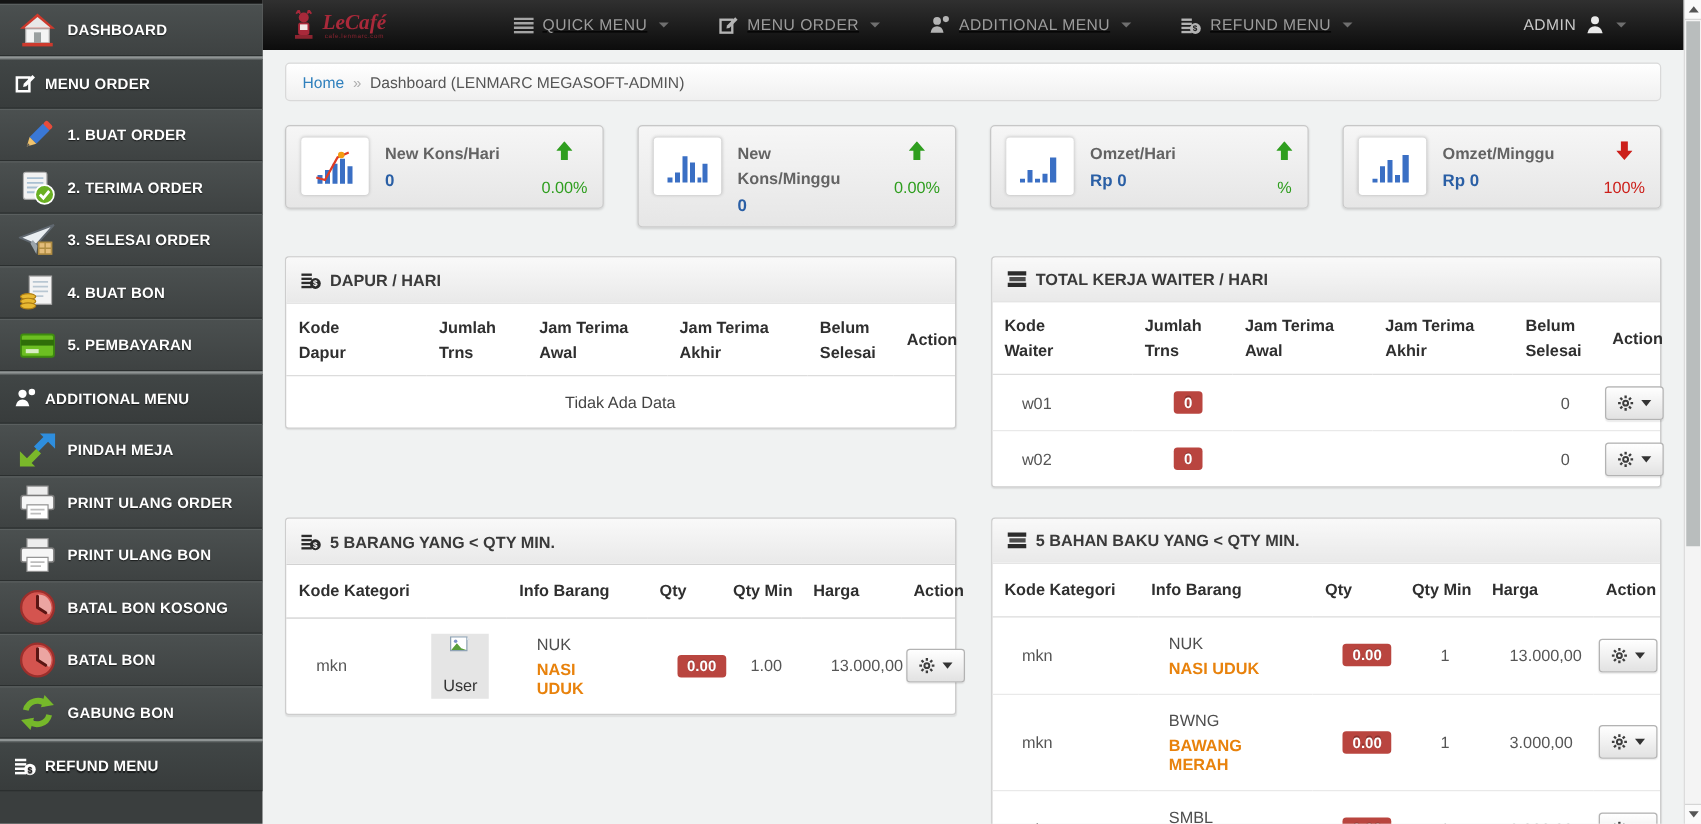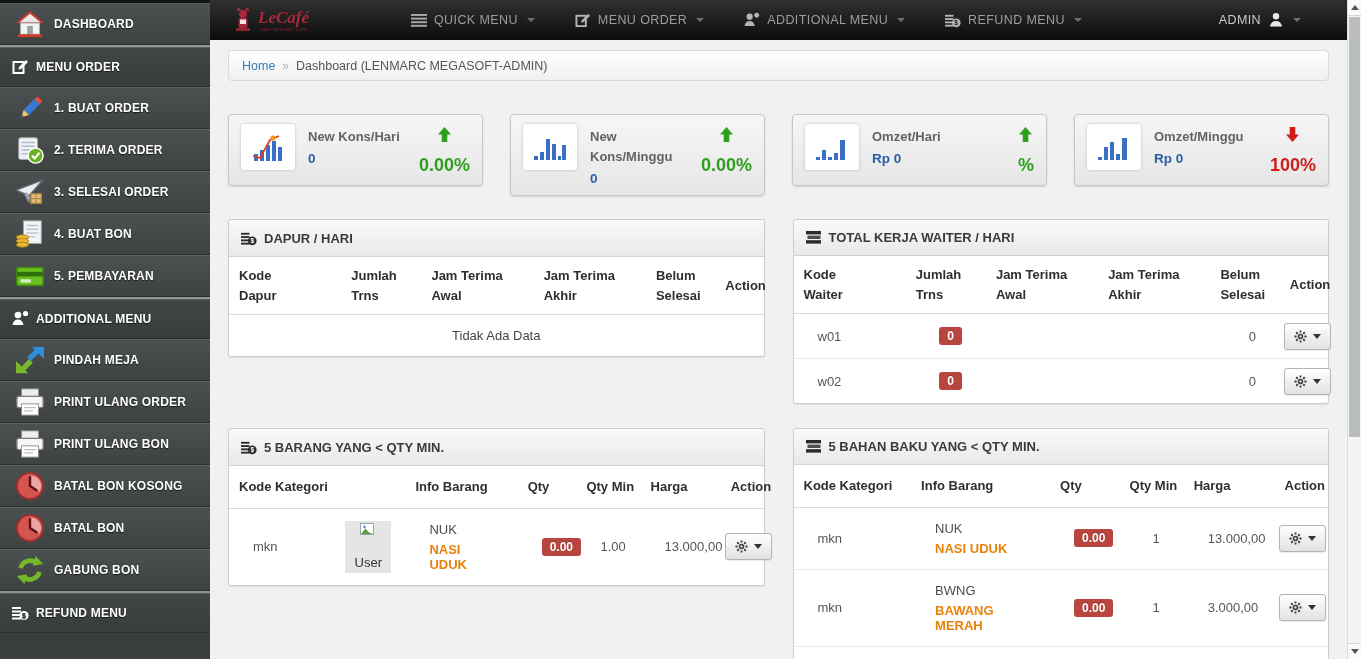--- a/index.html
+++ b/index.html
@@ -15,21 +15,21 @@
   .side-item.section { padding-left:12px; background:linear-gradient(#414646,#383c3c); border-top:2px solid #8f9494; height:42px; }
   .side-item.section .sm-ic { width:17px; height:17px; margin-right:7px; flex:0 0 17px; }
 
   
   .topnav { position:absolute; left:210px; right:14px; top:0; height:40px;
     background:linear-gradient(#303030,#0c0c0c); display:flex; align-items:center; z-index:5; }
   .brand { display:flex; align-items:center; gap:6px; margin-left:24px; cursor:pointer;text-align:center; }
   .brand-txt { display:flex; flex-direction:column; line-height:1; }
   .brand-name { font-family:"Liberation Serif", serif; font-style:italic; font-weight:bold; font-size:17px; color:#a8293a; }
   .brand-sub { font-size:5px; color:#8d2430; margin-top:1px; letter-spacing:.5px; }
-  .nav-menu { display:flex; align-items:center; gap:40px; margin-left:102px; }
+  .nav-menu { display:flex; align-items:center; gap:40px; margin-left:102px;text-decoration:underline; }
   .nav-item { display:flex; align-items:center; gap:7px; color:#9d9d9d; font-size:12.5px; letter-spacing:.4px; cursor:pointer; }
   .nav-item svg { opacity:.85; }
   .caret { width:0; height:0; border-left:4px solid transparent; border-right:4px solid transparent; border-top:4px solid #6f6f6f; margin-left:2px; }
   .nav-user { margin-left:auto; margin-right:46px; display:flex; align-items:center; gap:7px; color:#c9c9c9; font-size:12.5px; letter-spacing:.4px; cursor:pointer; }
 
   
   .vscroll { position:absolute; right:0; top:0; bottom:0; width:14px; background:#f4f4f4; border-left:1px solid #dcdcdc; z-index:7; }
   .vs-btn { height:16px; display:flex; align-items:center; justify-content:center; background:#fafafa; cursor:pointer; }
   .vs-up { border-bottom:1px solid #d5d5d5; }
   .vs-down { position:absolute; bottom:0; left:0; right:0; border-top:1px solid #d5d5d5; }
@@ -40,30 +40,30 @@
   
   .content { position:absolute; left:210px; top:40px; right:14px; bottom:0; padding:10px 18px 0 18px; background:#f0f2f2; overflow:hidden; }
 
   .breadcrumb { height:31px; background:linear-gradient(#ffffff,#f0f0f0); border:1px solid #d9d9d9; border-radius:4px;
     display:flex; align-items:center; padding:0 13px; font-size:12.5px; gap:7px; }
   .bc-home { color:#3080bd; cursor:pointer; }
   .bc-sep { color:#b0b0b0; font-size:12px; }
   .bc-cur { color:#555; }
 
   
-  .stats { display:grid; grid-template-columns:repeat(4,1fr); gap:27px; margin-top:33px; align-items:start; }
+  .stats { display:grid; grid-template-columns:repeat(4,1fr); gap:27px; margin-top:19px; align-items:start; }
   .stat-card { background:linear-gradient(#f6f6f6,#e6e6e6); border:1px solid #c7c7c7; border-radius:4px;
     box-shadow:0 1px 2px rgba(0,0,0,.14); padding:9px 12px; display:flex; align-items:flex-start; }
   .icon-box { width:54px; height:46px; background:#fff; border-radius:3px; box-shadow:0 0 3px rgba(0,0,0,.22);
     display:flex; align-items:center; justify-content:center; flex:0 0 54px; }
   .stat-mid { margin-left:13px; padding-top:3px; }
   .stat-label { font-weight:bold; font-size:13px; color:#636363; max-width:112px; line-height:1.55; }
   .stat-value { font-weight:bold; font-size:13.5px; color:#2a5fa5; margin-top:4px; }
   .stat-right { margin-left:auto; text-align:center; padding-top:3px; }
-  .stat-change { font-weight:bold; font-size:18px; margin-top:9px; }
+  .stat-change { font-weight:normal; font-size:13px; margin-top:9px; }
   .chg-green { color:#2f9e1f; }
   .chg-red { color:#cc1f1a; }
 
   
   .panel-grid { display:grid; grid-template-columns:1fr 1fr; column-gap:28px; row-gap:24px; margin-top:23px; align-items:start; }
   .panel { background:#fff; border:1px solid #cdcdcd; border-radius:3px; box-shadow:0 1px 1px rgba(0,0,0,.08); }
   .panel-hd { background:linear-gradient(#f9f9f9,#e9e9e9); border-bottom:1px solid #d2d2d2; border-radius:3px 3px 0 0;
     padding:10px 12px; font-weight:bold; font-size:13px; color:#3a3a3a; display:flex; align-items:center; gap:7px; }
 
   table.tbl { width:100%; border-collapse:collapse; font-size:13px; color:#555; table-layout:fixed; }

